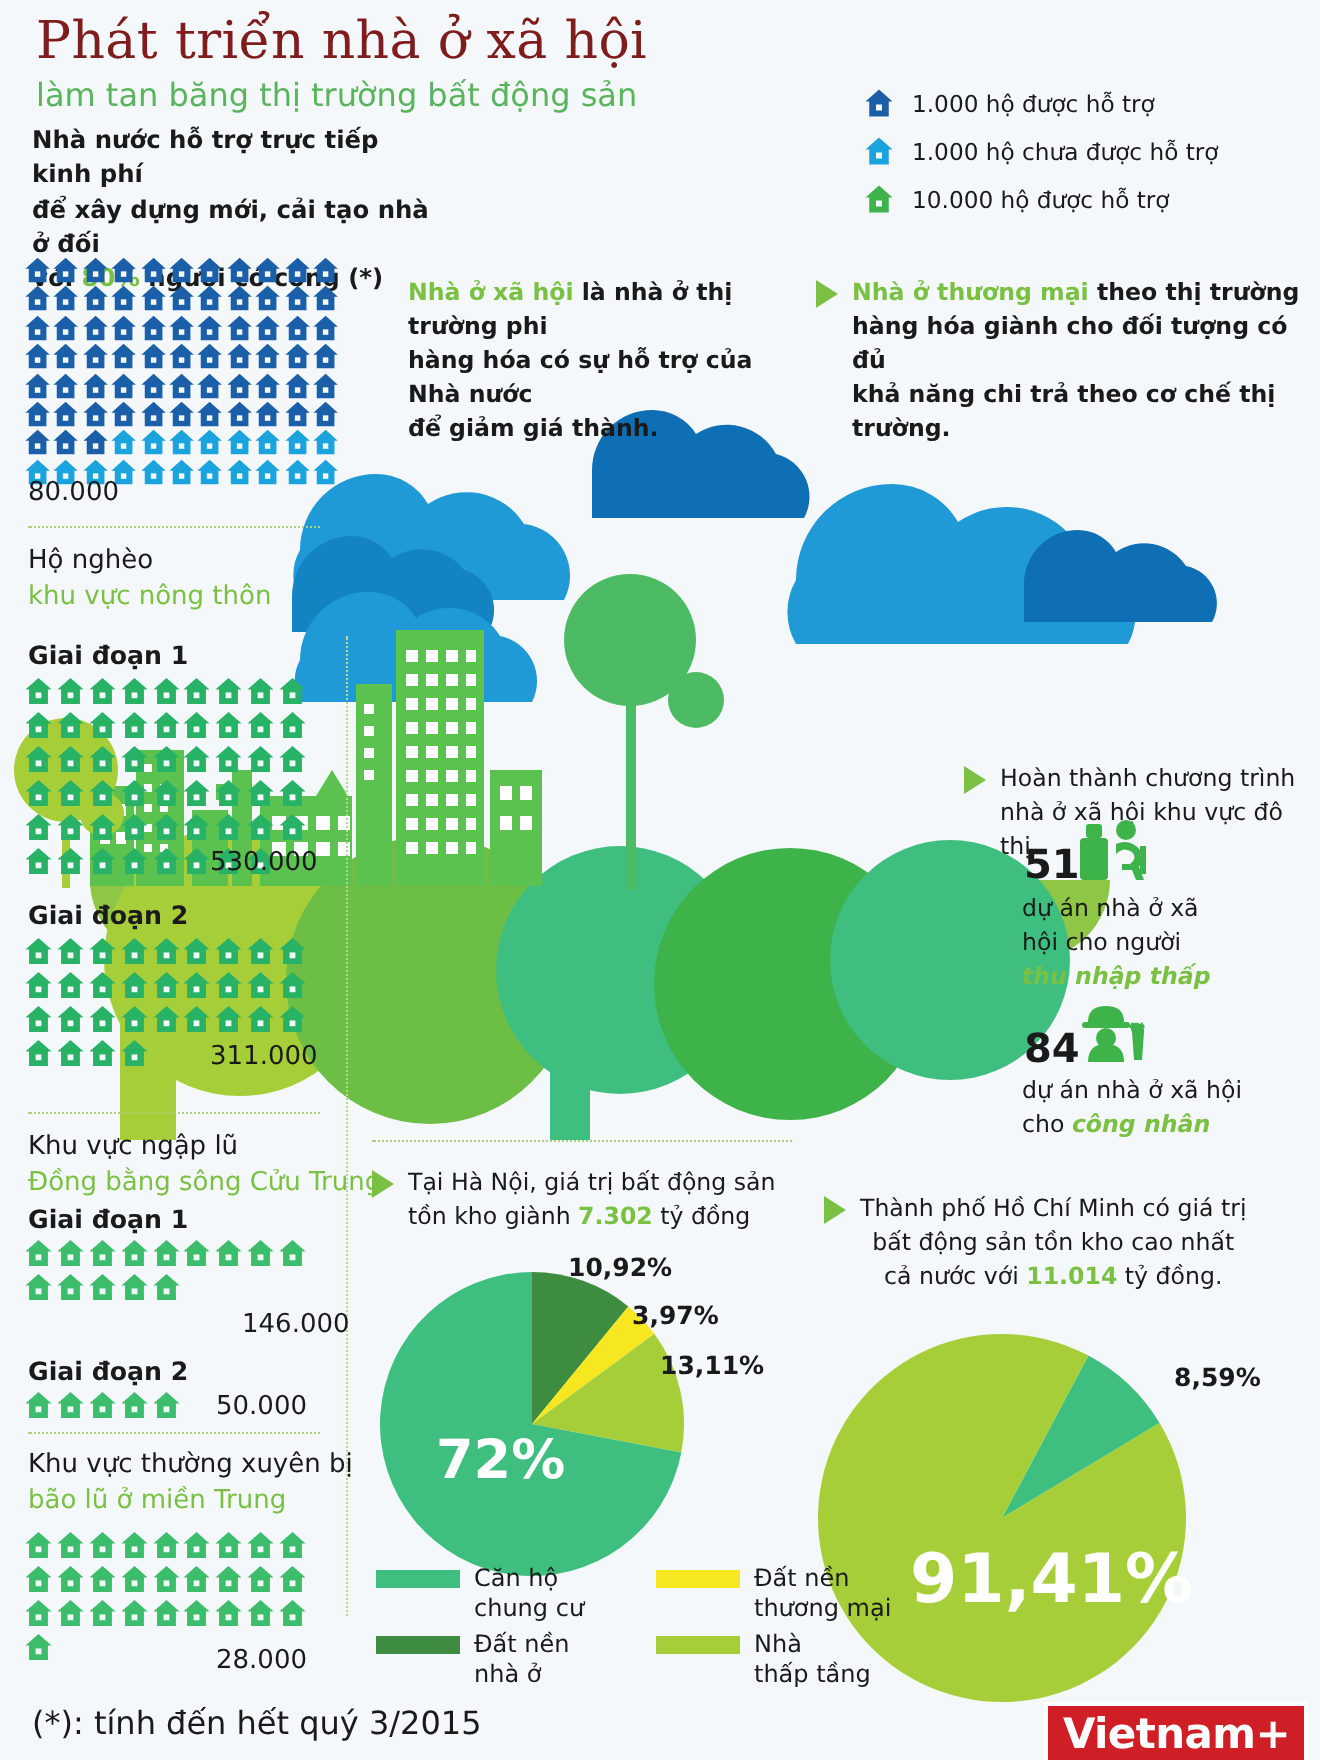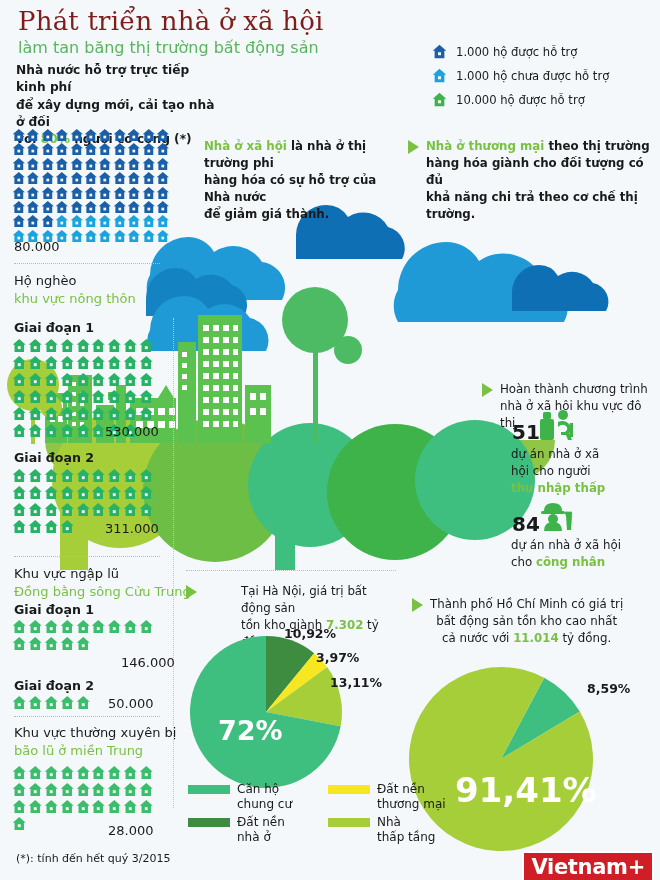--- a/index.html
+++ b/index.html
@@ -52,34 +52,34 @@
   }
   .callout{position:absolute;display:flex;align-items:flex-start;}
   .callout .txt{font-size:11.8px;line-height:1.45;margin-left:7px;color:#1a1a1a;}
   .callout .g{color:#7ac143;font-weight:bold;}
   .callout .b{font-weight:bold;}
   .svgwrap{position:absolute;}
 
   
   .statnum{position:absolute;font-size:20px;font-weight:bold;color:#1a1a1a;}
   .stattxt{position:absolute;font-size:11.8px;line-height:1.42;color:#1a1a1a;}
-  .stattxt .g{color:#7ac143;font-weight:bold;}
+  .stattxt .g{color:#7ac143;font-weight:bold;font-style:italic;}
 
   
   .plab{position:absolute;font-size:12.5px;font-weight:bold;color:#1a1a1a;white-space:nowrap;}
   .pbig{position:absolute;font-size:27px;font-weight:bold;color:#ffffff;white-space:nowrap;}
   .pbig.xl{font-size:34px;}
 
   
   .plegend{position:absolute;}
   .plegend .it{position:absolute;display:flex;align-items:flex-start;}
   .plegend .sw{width:42px;height:9px;flex:0 0 auto;margin-top:3px;}
   .plegend .tx{font-size:12px;line-height:1.25;margin-left:7px;color:#1a1a1a;white-space:pre-line;}
 
-  .footnote{position:absolute;left:16px;top:852px;font-size:11px;color:#1a1a1a;}
+  .footnote{position:absolute;left:16px;top:852px;font-size:16px;color:#1a1a1a;}
 
   .vnplus{
     position:absolute;right:6px;top:851px;
     background:#cf1e26;color:#fff;font-weight:bold;font-size:21px;
     padding:2px 7px 3px 7px;border:2px solid #fff;
     font-family:"DejaVu Sans","Liberation Sans",sans-serif;letter-spacing:-.3px;
   }
 </style>
 </head>
 <body>
@@ -1644,21 +1644,21 @@
     <path d="M8 31 q0 -9 9 -9 q9 0 9 9 z" fill="#3db34a"></path>
     <path d="M30 12 a4 4 0 0 1 6 4 l-1 14 l-4 0 l-1 -14 a4 4 0 0 1 0 -4z" fill="#3db34a"></path>
     <path d="M30 11 l2.5 3 l2.5 -3 l1.5 2.5 l-4 3 l-4 -3z" fill="#3db34a"></path>
   </svg>
   <div class="statnum" style="left:512px;top:512px;">84</div>
   <div class="stattxt" style="left:511px;top:537px;width:145px;">
     <span>dự án nhà ở xã hội</span><br>
     <span>cho </span><span class="g">công nhân</span>
   </div>
 
-  <div class="callout" style="left:186px;top:583px;width:214px;gap:37px;">
+  <div class="callout" style="left:186px;top:583px;width:214px;">
     <span class="tri"></span>
     <span class="txt">
       <span>Tại Hà Nội, giá trị bất động sản</span><br>
       <span>tồn kho giành </span><span class="g">7.302</span><span> tỷ đồng</span>
     </span>
   </div>
 
   <svg class="svgwrap" id="pie-hanoi" style="left:186px;top:632px;width:160px;height:160px;" viewBox="0 0 160 160">
       <path d="M 80 80 L 80 4 A 76 76 0 0 1 128.14926279014657 21.19822712906177 Z" fill="#3d8c40"></path>
       <path d="M 80 80 L 128.14926279014657 21.19822712906177 A 76 76 0 0 1 141.17507701245273 34.90443533427619 Z" fill="#f7e720"></path>

